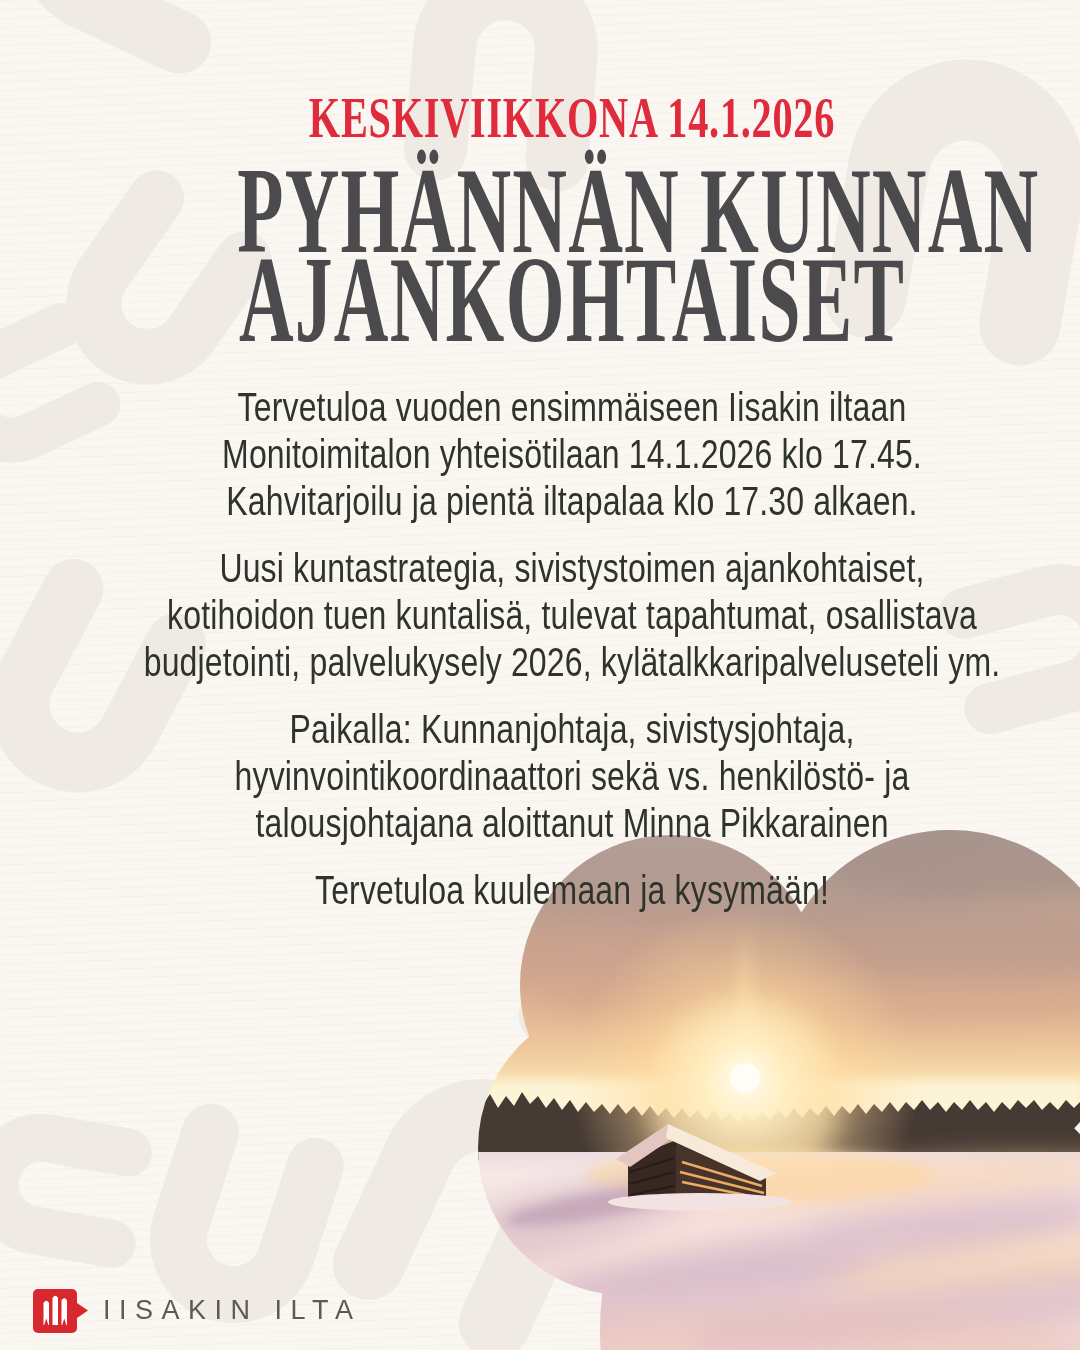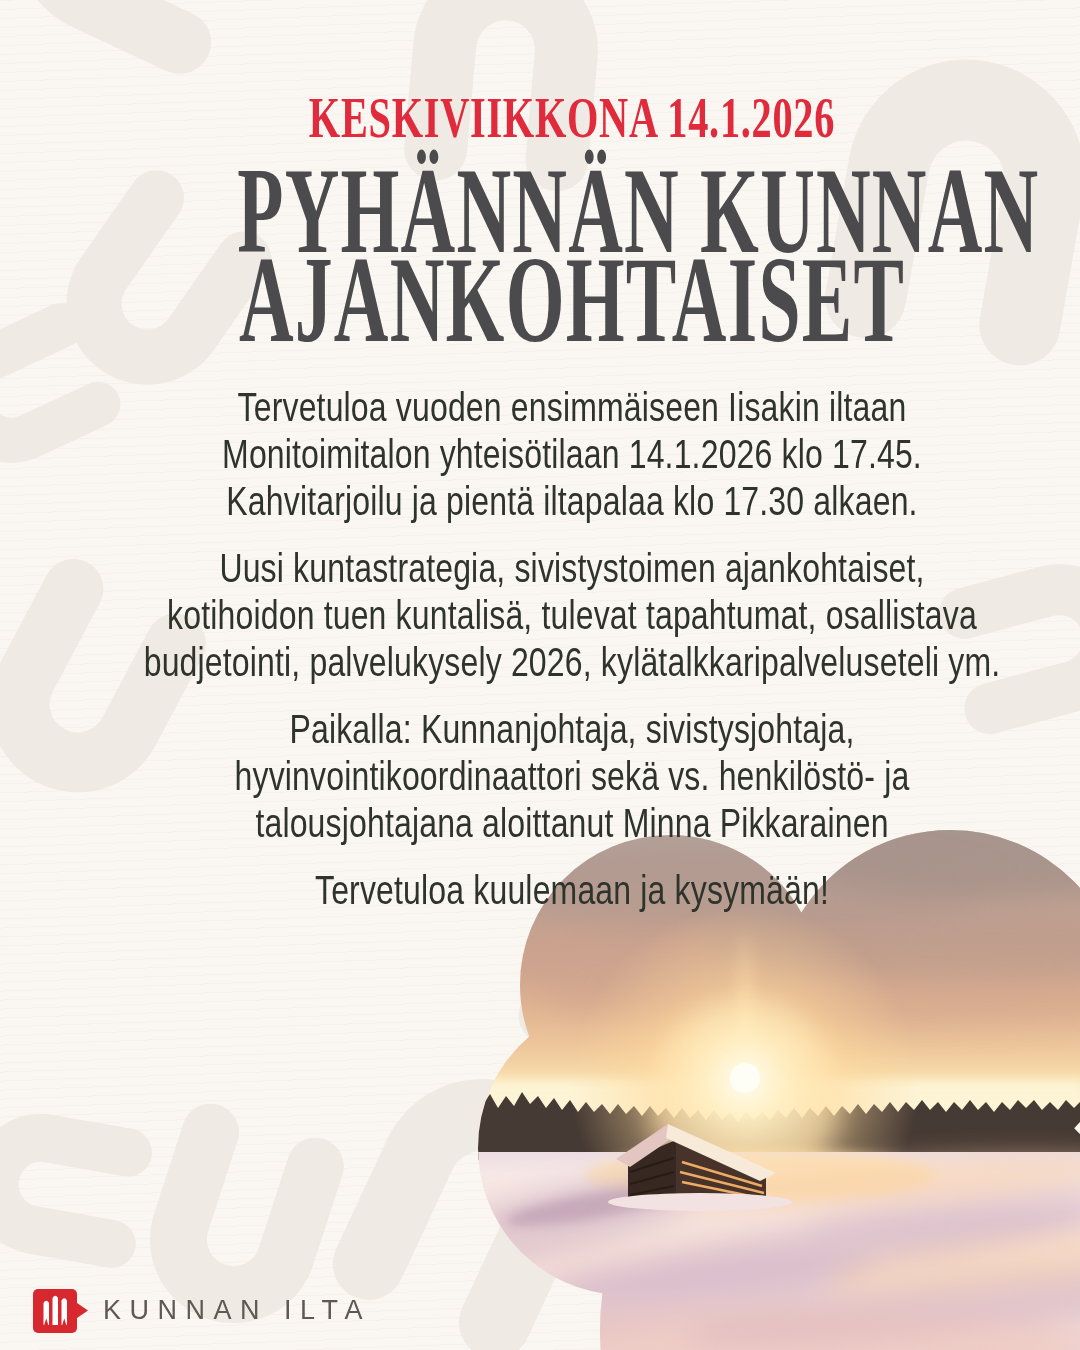--- a/index.html
+++ b/index.html
@@ -208,16 +208,16 @@
         <path d="M13.5 40 L13.5 18 Q16.2 13.5 19 18 L19 40 Z"></path>
         <path d="M22.5 40 L22.5 13 Q25.2 8.5 28 13 L28 40 Z"></path>
         <path d="M31.5 40 L31.5 15.5 Q34.2 11 37 15.5 L37 40 Z"></path>
       </g>
       <g fill="#d7282f">
         <polygon points="14.2,40 18.3,40 16.25,33.5"></polygon>
         <polygon points="32.2,40 36.3,40 34.25,33.5"></polygon>
         <rect x="12" y="41.5" width="27" height="2.5"></rect>
       </g>
     </svg>
-    <span class="brand-text">KUNNAN ILTA</span>
+    <span class="brand-text">IISAKIN ILTA</span>
   </div>
 
 </div>
 
 </body></html>

